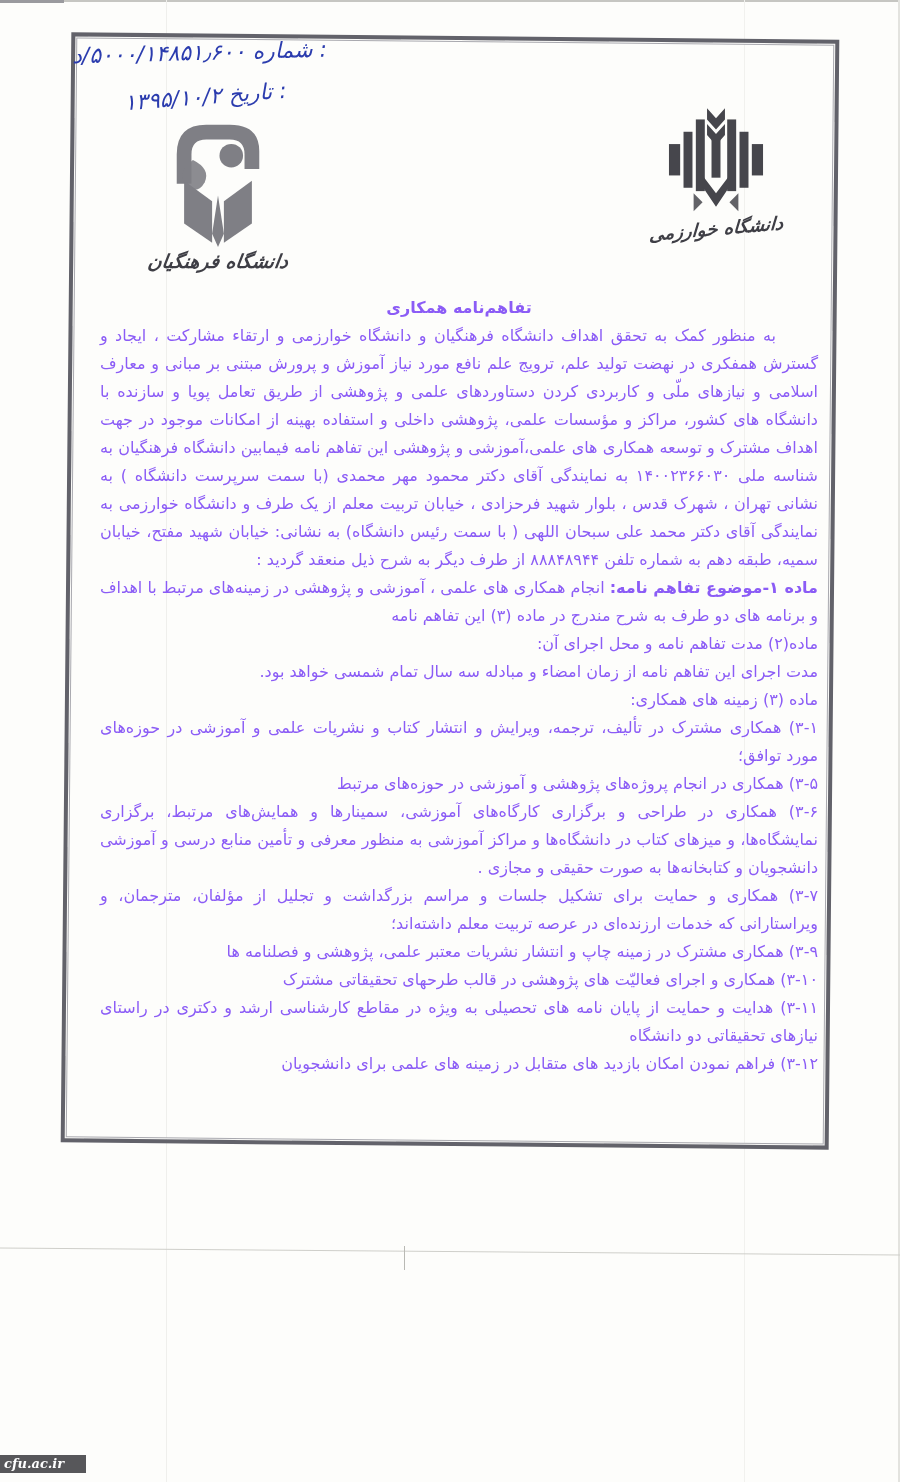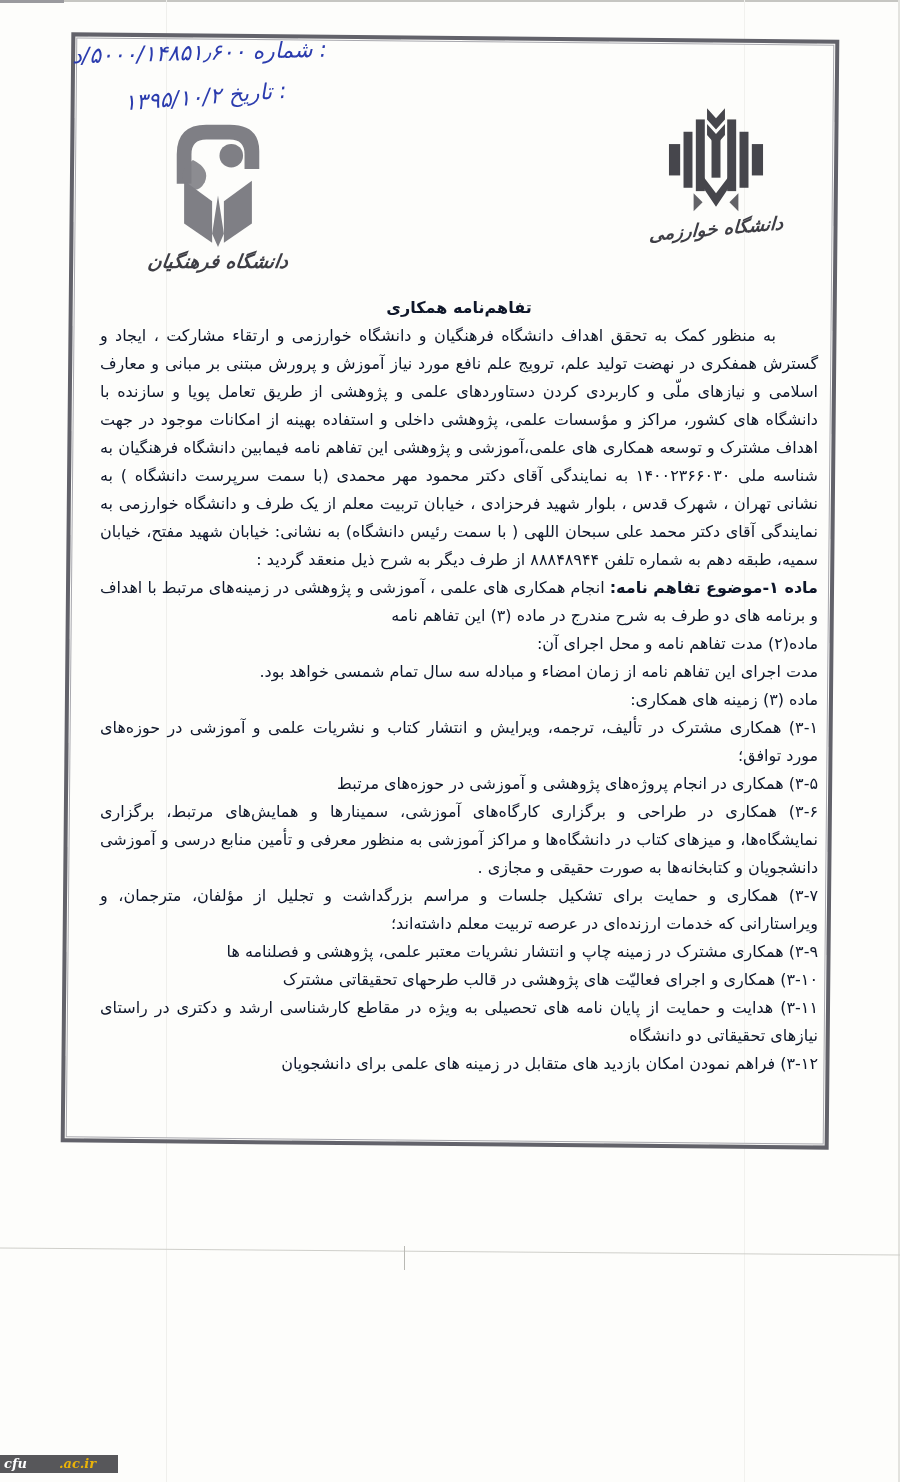--- a/index.html
+++ b/index.html
@@ -30,33 +30,33 @@
   
   .logo{display:flex;flex-direction:column;align-items:center;}
   .logo-farhangian{left:118px;top:110px;width:200px;}
   .logo-kharazmi{left:636px;top:106px;width:160px;}
   .caption{color:#3e3e45;font-weight:bold;font-style:italic;font-size:19px;white-space:nowrap;
            transform:skewX(-8deg);}
   .logo-kharazmi .caption{transform:skewX(-8deg) rotate(-5deg);font-size:18px;}
 
   
   .content{left:100px;top:294px;width:718px;direction:rtl;text-align:justify;
-           font-size:16px;line-height:28px;color:#0f172a;}
+           font-size:16px;line-height:28px;color:#8b5cf6;}
   .content p{margin:0;}
   .doc-title{text-align:center;font-weight:bold;}
   .intro{text-indent:42px;}
   .h-bold{font-weight:normal;text-align:right;}
   b{font-weight:bold;}
 
   
   .badge{left:0;top:1455px;height:18px;background:#57575a;display:flex;align-items:center;
          padding:0 22px 0 4px;font-family:"DejaVu Serif",serif;font-style:italic;font-weight:bold;
          font-size:13px;line-height:18px;}
   .badge .cfu{color:#ffffff;}
-  .badge .dom{color:#eab308;margin-left:32px;}
+  .badge .dom{color:#ffffff;}
 </style>
 </head>
 <body>
 
 <div class="abs edge-top"></div>
 <div class="abs edge-top-left"></div>
 <div class="abs edge-right"></div>
 <div class="abs scanline-a"></div>
 <div class="abs scanline-b"></div>
 

